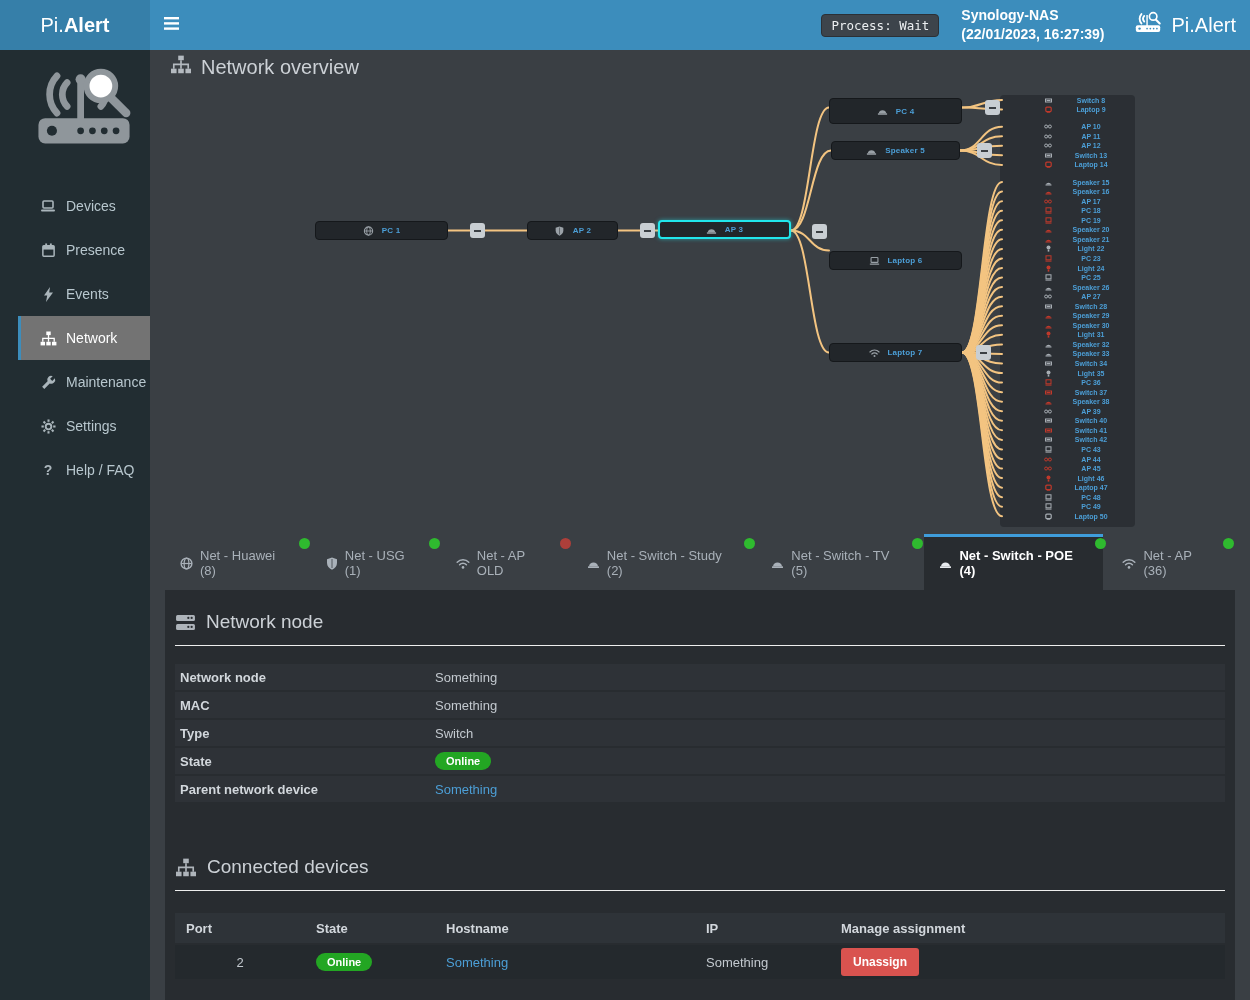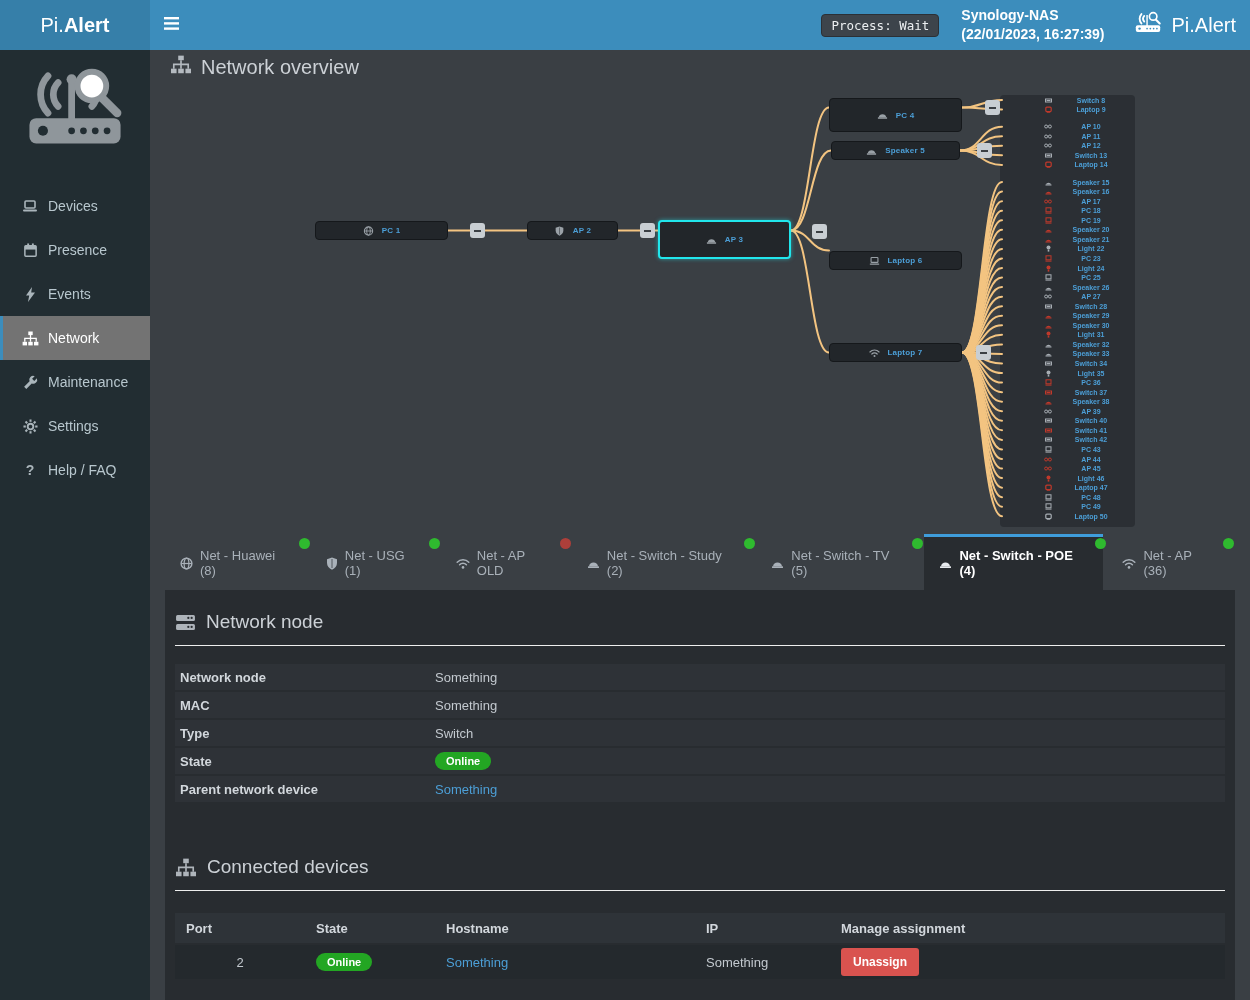--- a/index.html
+++ b/index.html
@@ -11,21 +11,21 @@
   .brand { width:150px; height:50px; background:#367fa9; color:#fff; display:flex; align-items:center; justify-content:center; font-size:20px; }
   .brand b { font-weight:bold; }
   .topnav { flex:1; background:#3c8dbc; display:flex; align-items:center; padding:0 14px; color:#fff; }
   .hamburger { width:34px; height:50px; display:flex; align-items:center; justify-content:flex-start; cursor:pointer; }
   .topnav .spacer { flex:1; }
   .process-badge { font-family:"DejaVu Sans Mono",monospace; font-size:12.5px; background:#3d444b; border:1px solid #2b3036; color:#eceff1; padding:3px 9px; border-radius:4px; margin-right:22px; }
   .hostblock { text-align:left; font-size:14px; font-weight:bold; line-height:1.35; margin-right:28px; }
   .applogo { display:flex; align-items:center; gap:9px; font-size:20px; }
 
   
-  .sidebar { position:absolute; top:50px; left:0; width:150px; height:950px; background:#222d32; z-index:20; }
+  .sidebar { position:absolute; top:50px; left:0; width:150px; height:950px; background:#222d32; z-index:20;padding-left:18px; }
   .side-logo { display:flex; justify-content:center; padding:14px 0 18px 0; color:#8f969b; }
   .menu { list-style:none; margin-top:14px; }
   .menu li { height:44px; display:flex; align-items:center; gap:9px; padding-left:18px; color:#b8c7ce; font-size:14px; cursor:pointer; border-left:3px solid transparent; }
   .menu li .icon { width:18px; display:flex; justify-content:center; color:#aab5bb; }
   .menu li.active { background:#737373; color:#fff; border-left-color:#3c8dbc; }
   .menu li.active .icon { color:#fff; }
 
   
   .content { position:absolute; top:50px; left:150px; width:1100px; height:950px; }
 
@@ -303,30 +303,30 @@
       </div>
       <div class="dnode" style="left: 377px; top: 171px; width: 91px; height: 19px;">
         <span class="icon">
           <svg width="11" height="10" viewBox="0 0 12 13">
             <path d="M6 0.5 L11 2.2 V6 C11 9.2 9 11.4 6 12.7 C3 11.4 1 9.2 1 6 V2.2 Z" fill="currentColor"></path>
             <path d="M6 2 V11" stroke="#3a3f44" stroke-width="0.8"></path>
           </svg>
         </span>
         <span class="nlabel">AP 2</span>
       </div>
-      <div class="dnode hl" style="left: 508px; top: 170px; width: 133px; height: 39px;">
+      <div class="dnode hl" style="left: 508px; top: 170px; width: 133px; height: 19px;">
         <span class="icon">
           <svg width="11" height="10" viewBox="0 0 13 11">
             <path d="M2 8.2 A 4.6 4.6 0 0 1 11 8.2 Z" fill="currentColor"></path>
             <rect x="1" y="8.2" width="11" height="1.8" rx="0.6" fill="currentColor"></rect>
           </svg>
         </span>
         <span class="nlabel">AP 3</span>
       </div>
-      <div class="dnode" style="left: 679px; top: 48px; width: 133px; height: 34px;">
+      <div class="dnode" style="left: 679px; top: 48px; width: 133px; height: 26px;">
         <span class="icon">
           <svg width="11" height="10" viewBox="0 0 13 11">
             <path d="M2 8.2 A 4.6 4.6 0 0 1 11 8.2 Z" fill="currentColor"></path>
             <rect x="1" y="8.2" width="11" height="1.8" rx="0.6" fill="currentColor"></rect>
           </svg>
         </span>
         <span class="nlabel">PC 4</span>
       </div>
       <div class="dnode" style="left: 681px; top: 91px; width: 129px; height: 19px;">
         <span class="icon">

